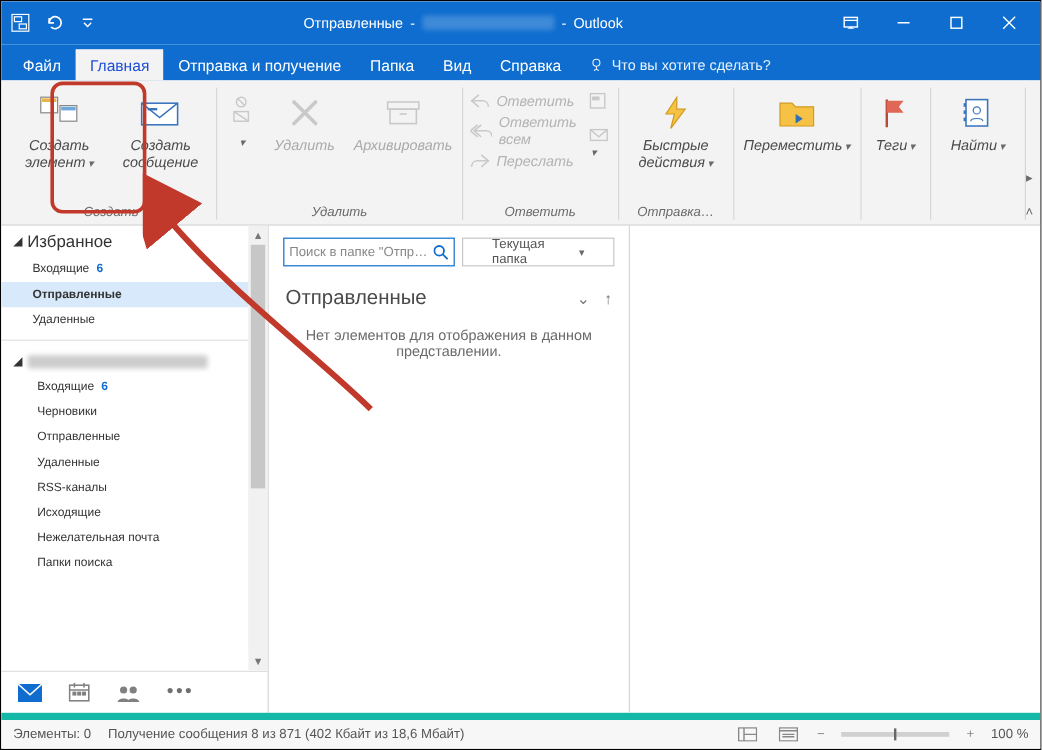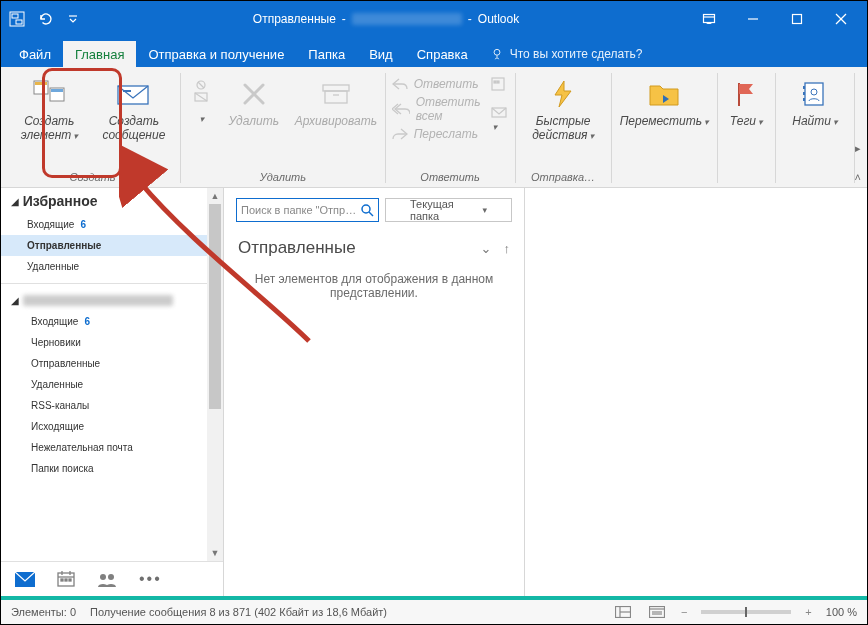--- a/index.html
+++ b/index.html
@@ -11,21 +11,21 @@
   .titlebar .tb-glyph { width:20px; height:20px; display:flex; align-items:center; justify-content:center; }
   .titlebar .tb-center { flex:1; text-align:center; display:flex; align-items:center; justify-content:center; gap:6px; padding:0 8px; }
   .titlebar .tb-blur { display:inline-block; width:110px; height:12px; background:rgba(255,255,255,0.2); filter:blur(2px); border-radius:2px; }
   .titlebar .tb-right { display:flex; align-items:center; gap:4px; }
   .winbtn { width:40px; height:28px; display:flex; align-items:center; justify-content:center; color:#fff; }
 
   
   .tabrow { height:30px; background:#0e6dcf; display:flex; align-items:flex-end; padding:0 6px; gap:0; }
   .tab { height:26px; display:flex; align-items:center; padding:0 12px; color:#fff; font-size:13px;margin-top:43px; }
   .tab.file { background:transparent; }
-  .tab.active { background:#f3f3f3; color:#15803d; }
+  .tab.active { background:#f3f3f3; color:#1d4ed8; }
   .tellme { display:flex; align-items:center; gap:6px; color:#e7f1fb; padding:0 10px; height:26px; }
   .tellme svg { stroke:#e7f1fb; }
 
   
   .ribbon { flex:0 0 auto; height:118px; background:#f3f3f3; border-bottom:1px solid #d7d7d7; display:flex; align-items:stretch; padding:2px 4px 0 4px; position:relative; overflow:visible; }
   .rgroup { display:flex; flex-direction:column; align-items:center; justify-content:space-between; padding:4px 6px 2px 6px; position:relative;font-style:italic; }
   .rgroup-sep { width:1px; background:#d7d7d7; margin:4px 0; }
   .rgroup-body { display:flex; gap:6px; flex:1; align-items:flex-start; }
   .rgroup-label { font-size:11px; color:#6a6a6a; padding-bottom:2px; align-self:center; }
   .rbtn { display:flex; flex-direction:column; align-items:center; justify-content:flex-start; text-align:center; min-width:62px; padding:4px 2px; gap:3px; color:#4a4a4a; }
@@ -64,21 +64,21 @@
   .scope { height:22px; border:1px solid #c7c7c7; display:flex; align-items:center; padding:0 24px; color:#555; font-size:11px; gap:4px; }
   .mid-head { padding:6px 14px; display:flex; align-items:center; justify-content:space-between; }
   .mid-head .folder-name { font-size:17px; color:#4a4a4a; }
   .mid-head .hctrl { color:#777; display:flex; gap:12px; font-size:13px; }
   .mid-empty { padding:8px 14px; text-align:center; color:#6a6a6a; font-size:12px; }
 
   
   .read { flex:1; background:#fff; }
 
   
-  .status { height:24px; border-top:4px solid #14b8a6; background:#f7f7f7; display:flex; align-items:center; padding:0 10px; font-size:11px; color:#555; gap:14px; }
+  .status { height:24px; border-top:6px solid #14b8a6; background:#f7f7f7; display:flex; align-items:center; padding:0 10px; font-size:11px; color:#555; gap:14px; }
   .status .spacer { flex:1; }
   .status .sicon { width:20px; height:16px; display:flex; align-items:center; justify-content:center; color:#888; }
   .zoom-track { width:90px; height:4px; background:#d0d0d0; position:relative; }
   .zoom-thumb { position:absolute; top:-3px; left:44px; width:2px; height:10px; background:#666; }
 
   
   .highlight-box { position:absolute; border:3px solid #c0392b; border-radius:10px; pointer-events:none; box-sizing:border-box; left:41px; top:67px; width:80px; height:110px; }
 
   svg { display:block; }
 </style>
@@ -360,21 +360,21 @@
       <span>˄</span>
     </div>
   </div>
 
   <div class="body">
 
     <div class="nav">
       <div class="nav-list">
         <div class="nav-hdr">
           <span style="font-size:10px;">◢</span>
-          <span style="font-weight:700">Избранное</span>
+          <span style="font-weight:400">Избранное</span>
         </div>
         <div class="nav-item">
           <span>Входящие</span>
           <span class="blue-badge">6</span>
         </div>
         <div class="nav-item sel">
           <span>Отправленные</span>
         </div>
         <div class="nav-item">
           <span>Удаленные</span>

